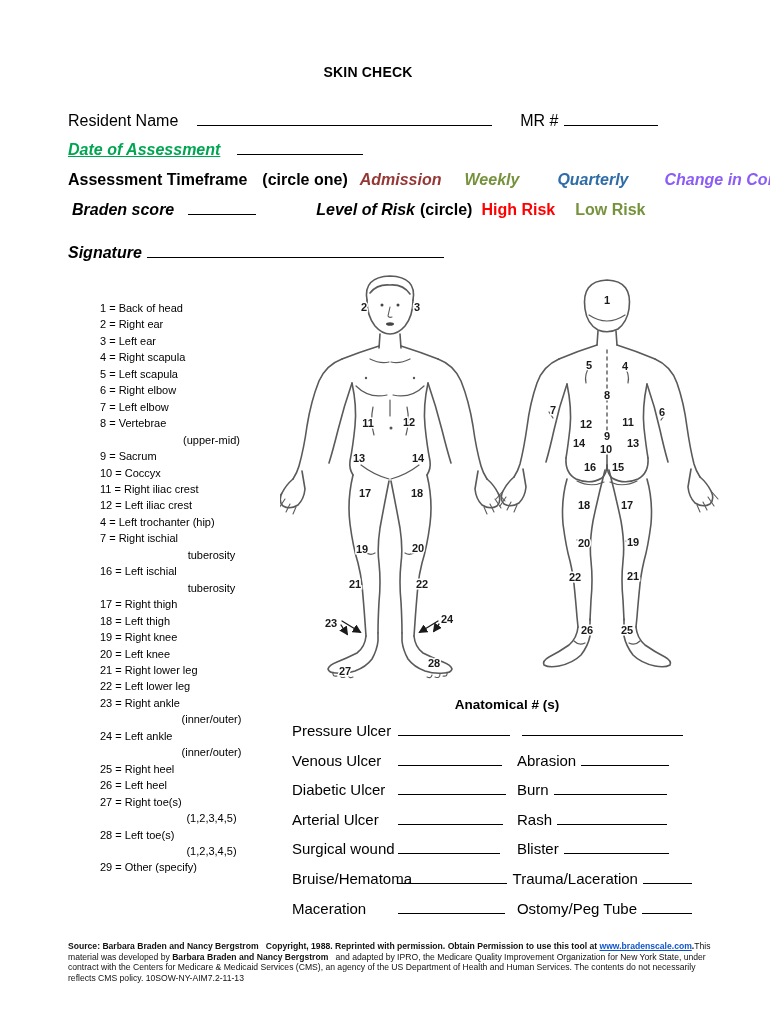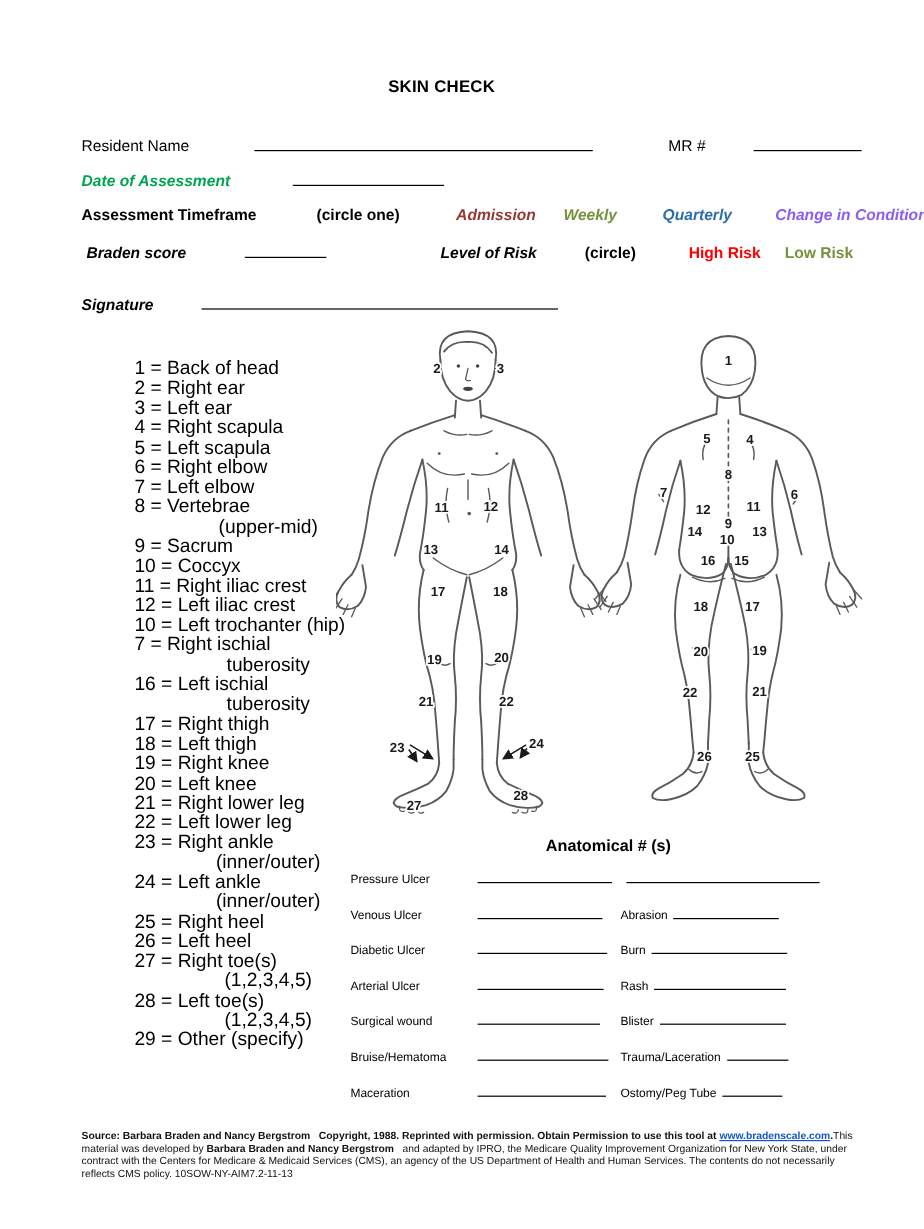--- a/index.html
+++ b/index.html
@@ -2,35 +2,35 @@
 <html><head>
 <meta charset="utf-8">
 <style>
   html,body{margin:0;padding:0;background:#ffffff;}
   .page{position:relative;width:770px;height:1024px;background:#fff;overflow:hidden;
         font-family:"Liberation Sans","DejaVu Sans",sans-serif;color:#000;}
   .abs{position:absolute;}
   .b{font-weight:bold;}
   .bi{font-weight:bold;font-style:italic;}
   .title{left:0;top:64px;width:736px;text-align:center;font-size:14px;font-weight:bold;letter-spacing:.2px;}
-  .frow{display:flex;align-items:baseline;font-size:13px;white-space:nowrap;gap:35px;}
+  .frow{display:flex;align-items:baseline;font-size:16px;white-space:nowrap;}
   .line{display:inline-block;border-bottom:1.3px solid #000;height:13px;}
   .r1{left:68px;top:112px;width:650px;}
   .r2{left:68px;top:141px;}
   .r3{left:68px;top:171px;}
   .r4{left:72px;top:201px;width:650px;}
   .r5{left:68px;top:244px;}
   .opt{font-weight:bold;font-style:italic;}
   .risk{font-weight:bold;}
-  .loclist{left:100px;top:300px;width:195px;font-size:16px;line-height:16.45px;margin-left:12px;}
+  .loclist{left:100px;top:300px;width:195px;font-size:11px;line-height:16.45px;}
   .loc-cont{padding-left:28px;text-align:center;}
   svg text.num{font-family:"Liberation Sans","DejaVu Sans",sans-serif;font-size:11px;font-weight:bold;
                fill:#1a1a1a;text-anchor:middle;stroke:#fff;stroke-width:3px;paint-order:stroke;}
   .anat-head{left:282px;top:697px;width:450px;text-align:center;font-size:13.5px;font-weight:bold;}
-  .anatrows{left:292px;top:722px;width:400px;font-size:10px;}
+  .anatrows{left:292px;top:722px;width:400px;font-size:15px;}
   .anat-row{display:flex;align-items:baseline;height:29.6px;white-space:nowrap;}
   .anat-left-label{width:106px;}
   .anat-left-linewrap{width:119px;}
   .anat-right-line{margin-left:5px;}
   .footer{left:68px;top:941px;width:650px;font-size:8.6px;line-height:10.6px;color:#111;}
   .footer .seg-b{font-weight:bold;}
   .footer a{cursor:pointer;}
 </style>
 </head>
 <body>
@@ -40,21 +40,21 @@
   <div class="abs title">SKIN CHECK</div>
 
   <div class="abs frow r1">
     <span>Resident Name</span>
     <span class="line" style="width:295px;margin-left:19px;"></span>
     <span style="margin-left:28px;">MR #</span>
     <span class="line" style="width:94px;margin-left:5px;"></span>
   </div>
 
   <div class="abs frow r2">
-    <span class="bi" id="date-label" style="color: rgb(0, 165, 81);">Date of Assessment</span>
+    <span class="bi" id="date-label" style="color: rgb(0, 165, 81); text-decoration: underline;">Date of Assessment</span>
     <span class="line" style="width:126px;margin-left:17px;"></span>
   </div>
 
   <div class="abs frow r3">
     <span class="b">Assessment Timeframe</span>
     <span class="b" style="margin-left:15px;">(circle one)</span>
     <span><span class="opt" style="color: rgb(149, 55, 53); margin-left: 12px;">Admission</span><span class="opt" style="color: rgb(118, 146, 60); margin-left: 23px;">Weekly</span><span class="opt" style="color: rgb(46, 109, 168); margin-left: 38px;">Quarterly</span><span class="opt" style="color: #8b5cf6; margin-left: 36px;">Change in Condition</span></span>
   </div>
 
   <div class="abs frow r4">
@@ -102,21 +102,21 @@
       <div>
         <div>10 = Coccyx</div>
       </div>
       <div>
         <div>11 = Right iliac crest</div>
       </div>
       <div>
         <div>12 = Left iliac crest</div>
       </div>
       <div>
-        <div>10 = Left trochanter (hip)</div>
+        <div>4 = Left trochanter (hip)</div>
       </div>
       <div>
         <div>7 = Right ischial</div>
         <div class="loc-cont">tuberosity</div>
       </div>
       <div>
         <div>16 = Left ischial</div>
         <div class="loc-cont">tuberosity</div>
       </div>
       <div>

